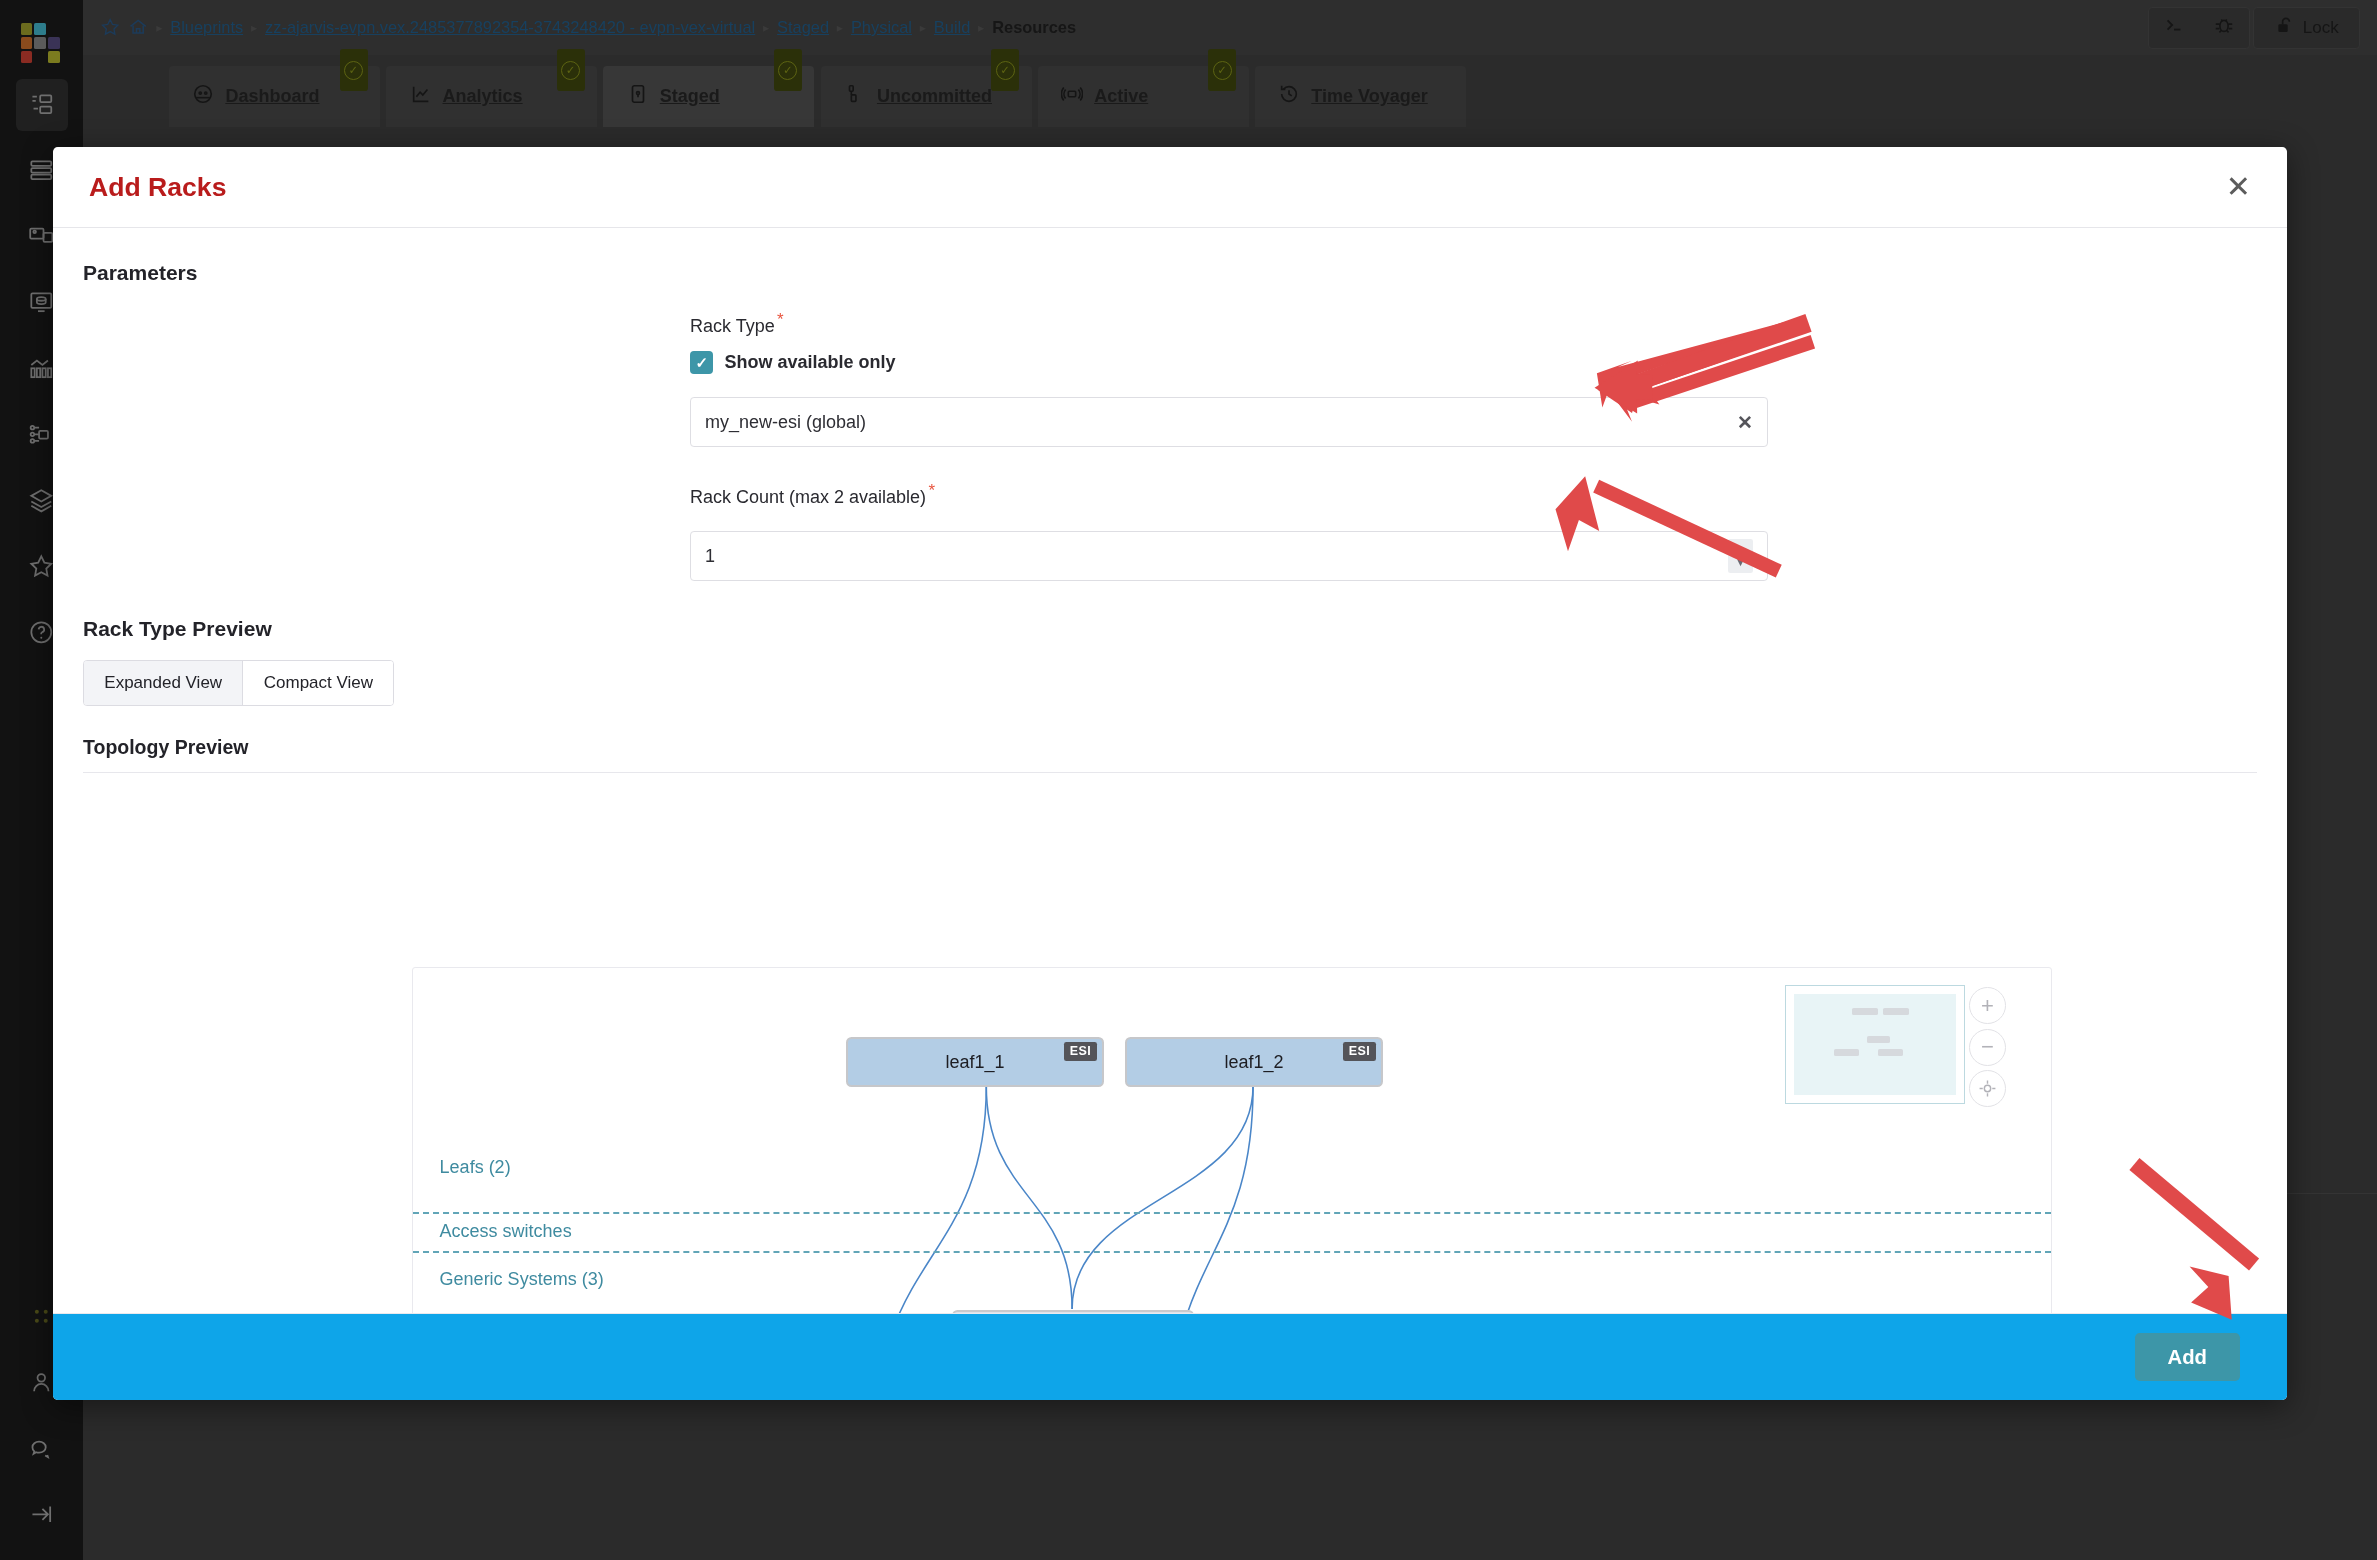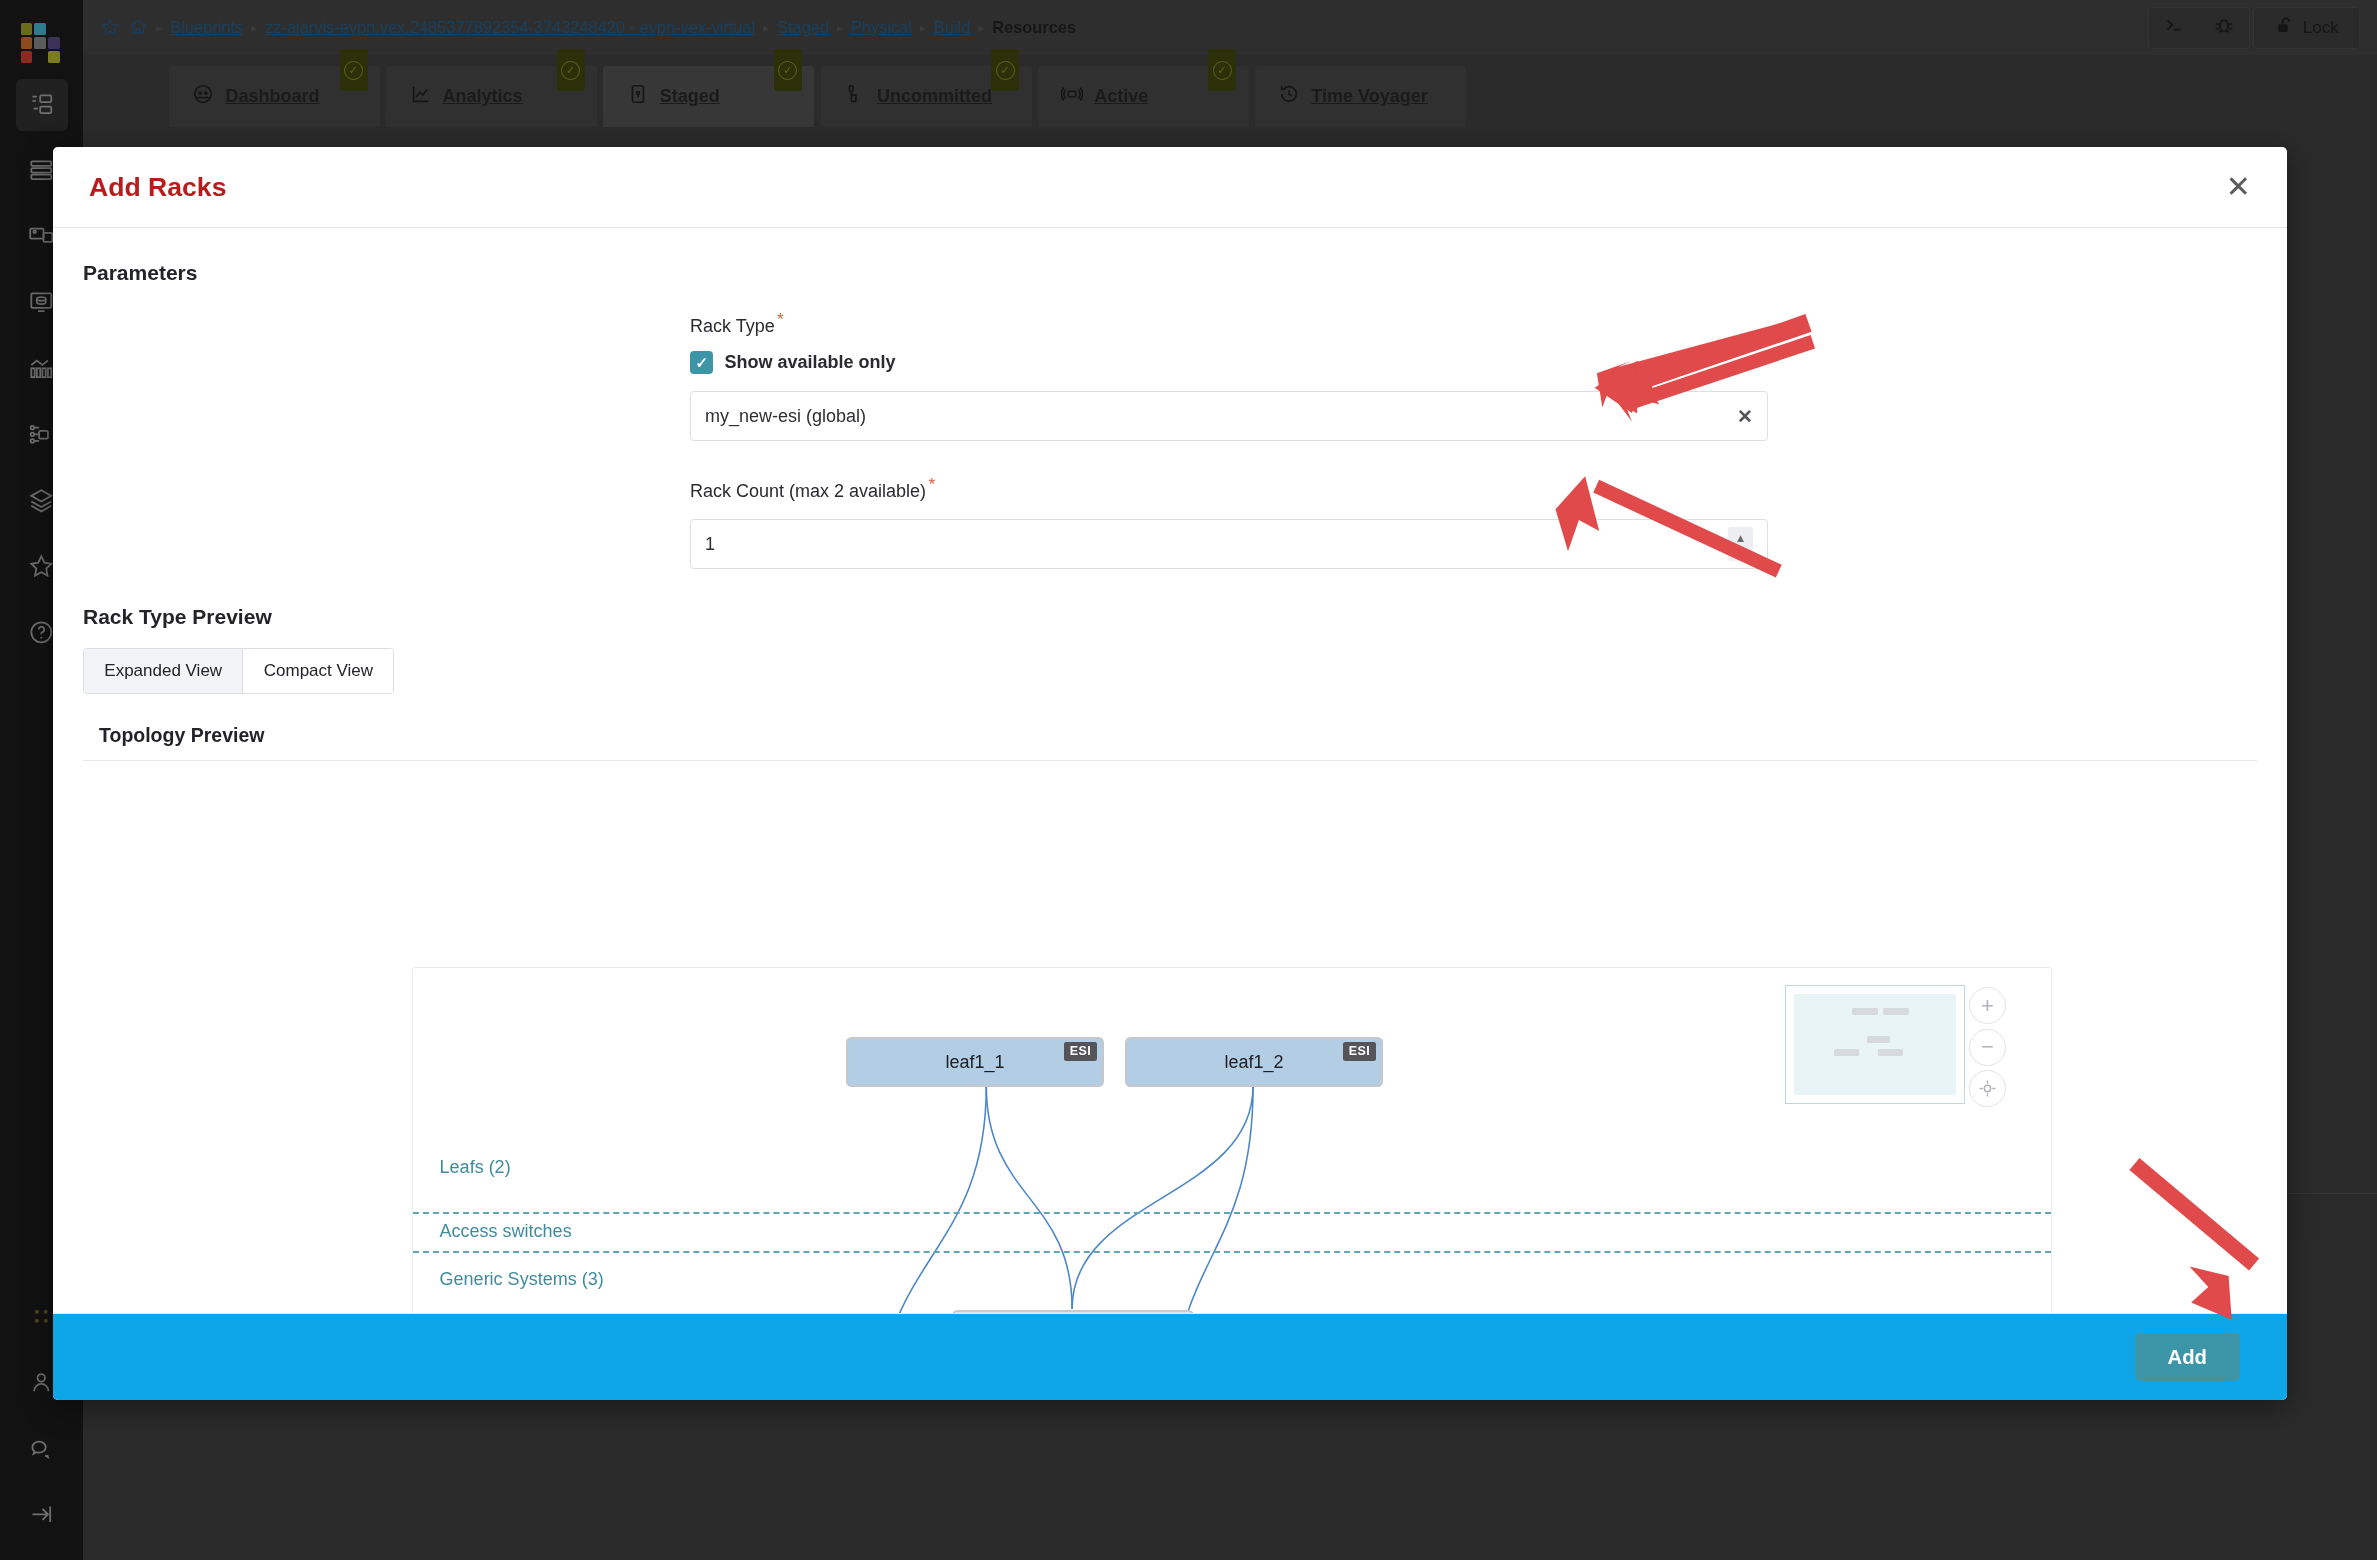--- a/index.html
+++ b/index.html
@@ -95,40 +95,40 @@
 
   .check-row { display: flex; align-items: center; gap: 11px; margin-top: 14px; }
   .cbox {
     width: 23.4px; height: 23.4px; border-radius: 3.9px; background: #3d96a8;
     display: flex; align-items: center; justify-content: center;
     color: #fff; font-size: 15px; font-weight: 700;
   }
   .check-label { font-size: 18px; color: #2a2a30; font-weight: 700; }
 
   .input-box {
-    margin-top: 17px; width: 1078px; height: 50px; border: 0.8px solid #dedee3;
+    margin-top: 23px; width: 1078px; height: 50px; border: 0.8px solid #dedee3;
     border-radius: 3.9px; background: #fff; display: flex; align-items: center;
     padding: 0 14px; position: relative;
   }
   .input-val { font-size: 18px; color: #2e2e34; }
   .input-clear { margin-left: auto; color: #55555b; font-size: 19px; font-weight: 700; cursor: pointer; }
   .spinner {
     margin-left: auto; width: 25px; height: 34px; background: #eceef1; border-radius: 2.3px;
     display: flex; flex-direction: column; align-items: center; justify-content: center;
     color: #6a6a72; font-size: 11.7px; line-height: 1.05; cursor: pointer;
   }
   .fieldgap { height: 34px; }
 
   .preview-title { font-size: 21px; font-weight: 700; color: #232329; padding: 36px 0 0 30px; }
   .segmented { margin: 19px 0 0 30px; display: inline-flex; border: 0.8px solid #dcdce2; border-radius: 3.9px; overflow: hidden; }
   .seg { padding: 0 20.3px; height: 44px; display:flex; align-items:center; font-size: 17px; color:#232329; background:#fff; cursor:pointer; }
   .seg.on { background: #f3f4f7; }
   .seg + .seg { border-left: 0.8px solid #dcdce2; }
 
-  .topo-title { font-size: 19.5px; font-weight: 700; color: #232329; padding: 30px 0 0 30px; margin-left: 16px; }
+  .topo-title { font-size: 19.5px; font-weight: 700; color: #232329; padding: 30px 0 0 30px; }
   .topo-rule { margin: 12.5px 30px 0 30px; border-top: 0.8px solid #e7e7ec; }
 
   .topo-canvas {
     position: absolute; left: 359px; top: 739px; width: 1640px; height: 578px;
     border: 0.8px solid #e9e9ee; border-radius: 3.1px; background: #fff; overflow: hidden;
   }
   .topo-svg { position:absolute; inset:0; width:100%; height:100%; }
 
   .node {
     position: absolute; display: flex; align-items: center; justify-content: center;

